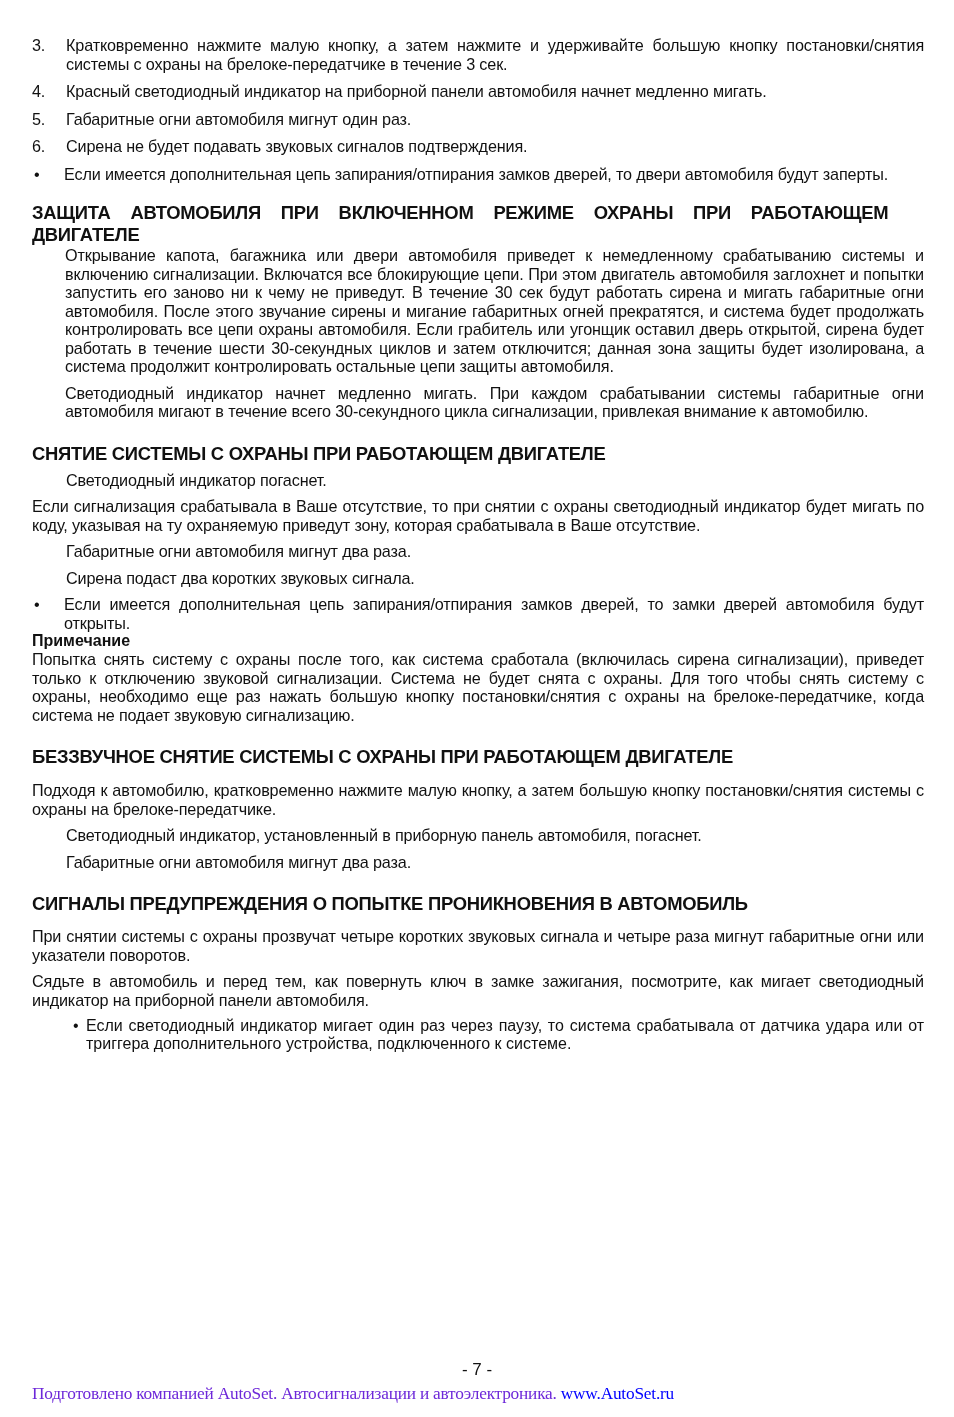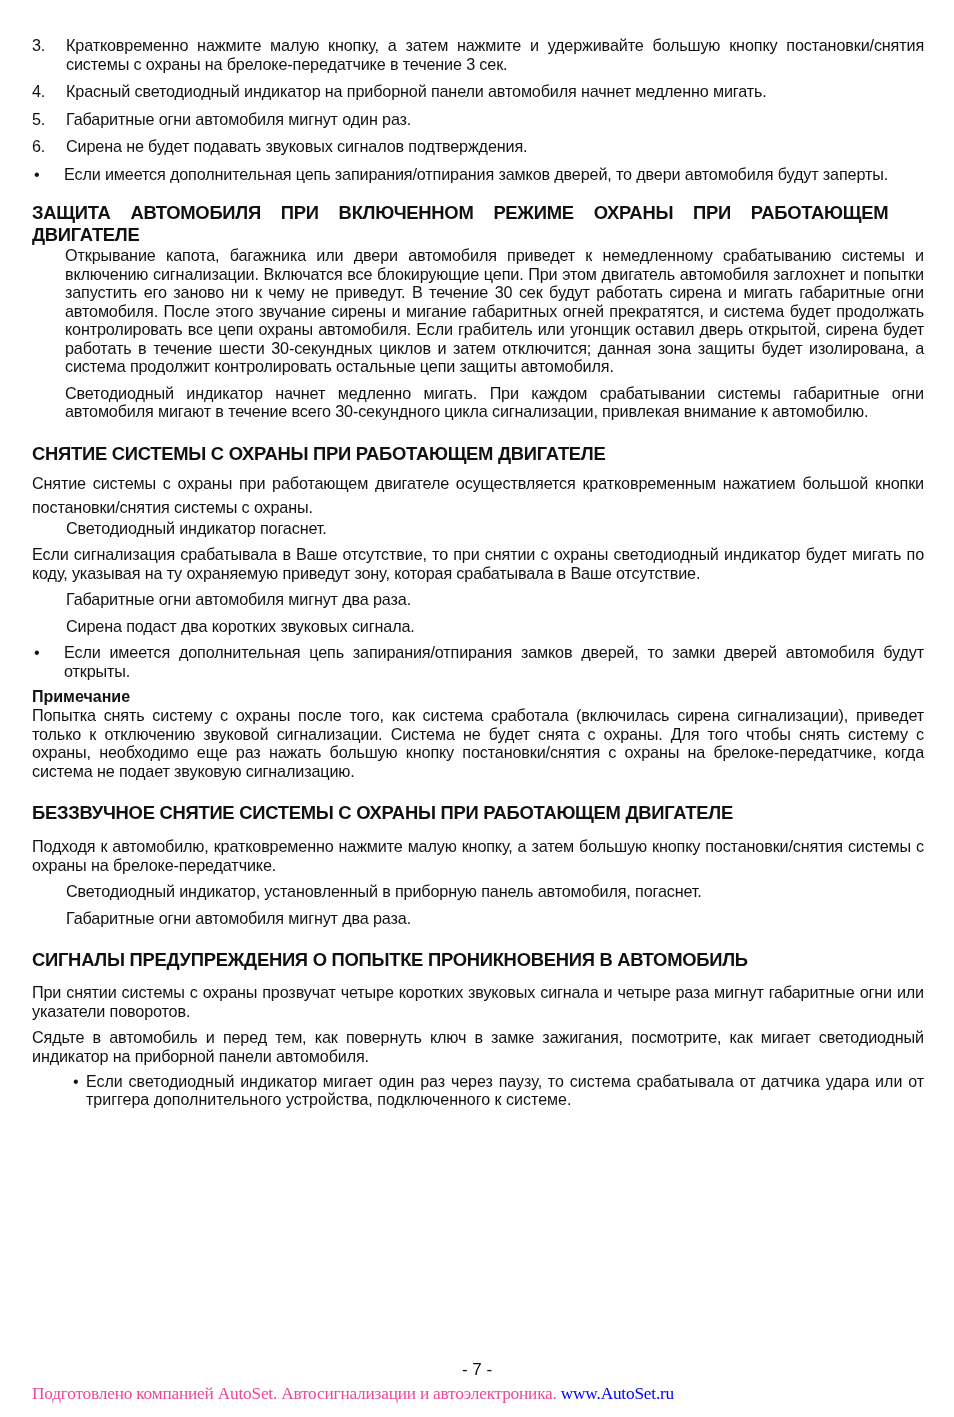--- a/index.html
+++ b/index.html
@@ -13,21 +13,21 @@
     .li .num { width: 34px; flex: 0 0 34px; }
     .li .txt { flex: 1; text-align: justify; }
     .li.bullet .num { width: 32px; flex: 0 0 32px; padding-left: 2px; box-sizing: border-box; }
     h2 {
       margin: 0; font-size: 19.2px; line-height: 22px; font-weight: bold;
       letter-spacing: -0.3px; text-align: justify; text-align-last: left;
       transform: scaleX(0.96); transform-origin: left center;
     }
     .indent { padding-left: 33px; }
     .sub-indent { padding-left: 34px; }
-    .note-title { font-weight: bold; font-size: 16px; line-height: 18px; margin-top: 8px; }
+    .note-title { font-weight: bold; font-size: 16px; line-height: 18px; }
     .gap-s { height: 8px; }
     .gap-m { height: 10px; }
     .gap-l { height: 22px; }
     .page-num { position: absolute; top: 1360px; left: 0; width: 954px; text-align: center; font-size: 17px; }
     .footer {
       position: absolute; top: 1384px; left: 32px; font-family: "Liberation Serif", serif;
       font-size: 17.3px; white-space: nowrap; letter-spacing: -0.2px;
     }
     .footer .red { color: #ff0000; }
     .footer .blue { color: #0000ff; }
@@ -70,21 +70,20 @@
     <p class="indent">Открывание капота, багажника или двери автомобиля приведет к немедленному срабатыванию системы и включению сигнализации. Включатся все блокирующие цепи. При этом двигатель автомобиля заглохнет и попытки запустить его заново ни к чему не приведут. В течение 30 сек будут работать сирена и мигать габаритные огни автомобиля. После этого звучание сирены и мигание габаритных огней прекратятся, и система будет продолжать контролировать все цепи охраны автомобиля. Если грабитель или угонщик оставил дверь открытой, сирена будет работать в течение шести 30-секундных циклов и затем отключится; данная зона защиты будет изолирована, а система продолжит контролировать остальные цепи защиты автомобиля.</p>
     <div class="gap-s"></div>
     <p class="indent">Светодиодный индикатор начнет медленно мигать. При каждом срабатывании системы габаритные огни автомобиля мигают в течение всего 30-секундного цикла сигнализации, привлекая внимание к автомобилю.</p>
   </section>
 
   <div class="gap-l"></div>
 
   <section>
     <h2>СНЯТИЕ СИСТЕМЫ С ОХРАНЫ ПРИ РАБОТАЮЩЕМ ДВИГАТЕЛЕ</h2>
     <div style="height:6px"></div>
-    <p style="line-height:24px">Снятие системы с охраны при работающем двигателе осуществляется кратковременным нажатием большой кнопки  постановки/снятия системы с охраны.</p>
     <p class="sub-indent">Светодиодный индикатор погаснет.</p>
     <div class="gap-s"></div>
     <p>Если сигнализация срабатывала в Ваше отсутствие, то при снятии с охраны светодиодный индикатор будет мигать по коду, указывая на ту охраняемую приведут зону, которая срабатывала в Ваше отсутствие.</p>
     <div class="gap-s"></div>
     <p class="sub-indent">Габаритные огни автомобиля мигнут два раза.</p>
     <div class="gap-s"></div>
     <p class="sub-indent">Сирена подаст два коротких звуковых сигнала.</p>
     <div class="gap-s"></div>
     <div class="li bullet" style="margin-bottom:0">
       <span class="num">•</span>
@@ -119,14 +118,14 @@
     <div class="bul2" style="margin-left:-32px">
       <span class="dot">•</span>
       <span class="txt">Если светодиодный индикатор мигает один раз через паузу, то система срабатывала от датчика удара или от триггера дополнительного устройства, подключенного к системе.</span>
     </div>
   </section>
 </div>
 
 <div class="page-num">- 7 -</div>
 
 <div class="footer">
-  <span class="red" style="color: #ec4899;">Подготовлено компанией AutoSet. Автосигнализации и автоэлектроника. </span><span class="blue" style="color: rgb(0, 0, 255);">www.AutoSet.ru</span>
+  <span class="red" style="color: #6d28d9;">Подготовлено компанией AutoSet. Автосигнализации и автоэлектроника. </span><span class="blue" style="color: rgb(0, 0, 255);">www.AutoSet.ru</span>
 </div>
 
 </body></html>

